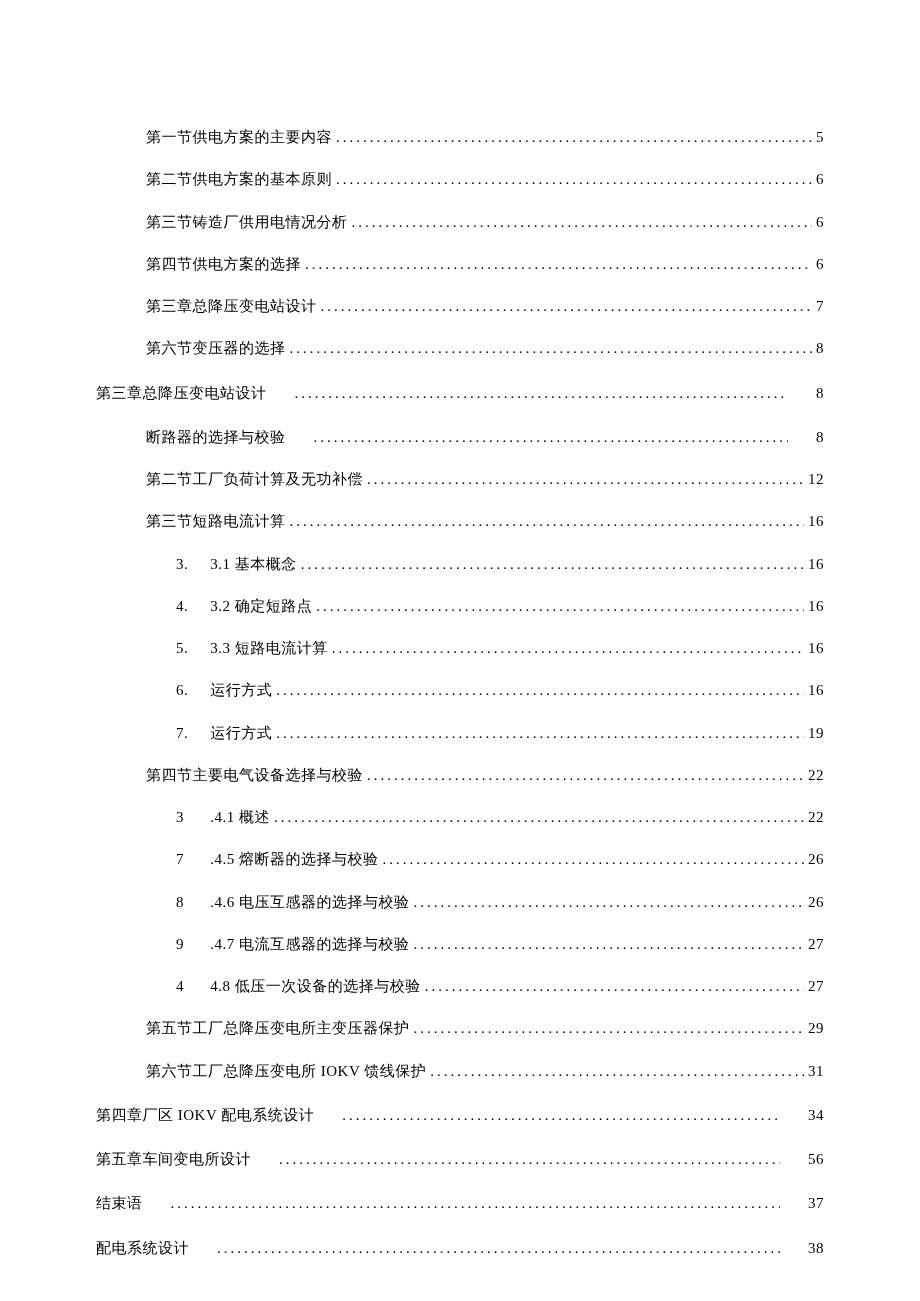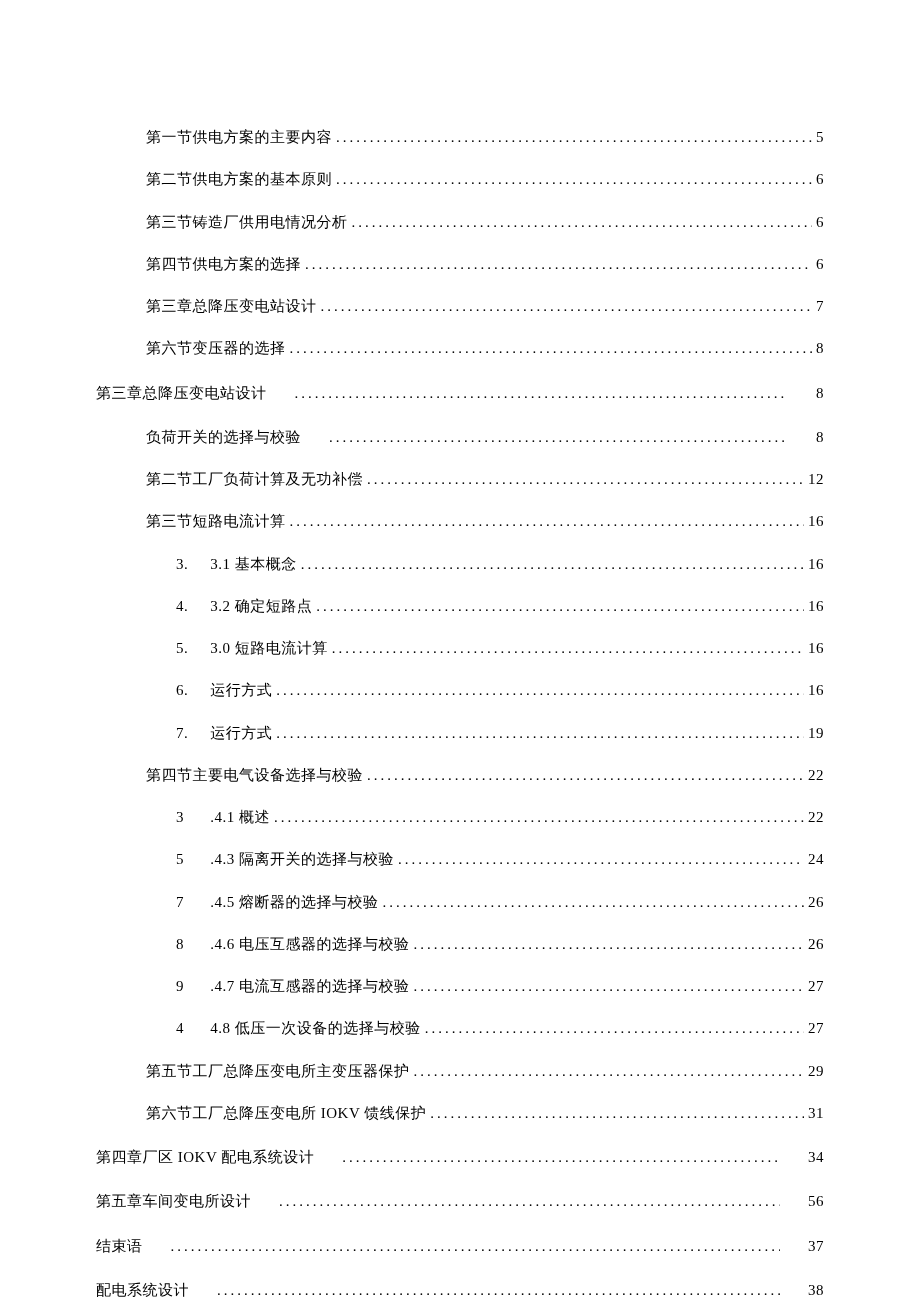--- a/index.html
+++ b/index.html
@@ -81,21 +81,21 @@
       <span class="toc-text">第六节变压器的选择</span>
       <span class="toc-dots"></span>
       <span class="toc-page">8</span>
     </div>
     <div class="toc-line indent-0 gap-top">
       <span class="toc-text">第三章总降压变电站设计</span>
       <span class="toc-dots"></span>
       <span class="toc-page">8</span>
     </div>
     <div class="toc-line indent-1 gap-top">
-      <span class="toc-text">负荷开关的选择与校验</span>
+      <span class="toc-text">断路器的选择与校验</span>
       <span class="toc-dots"></span>
       <span class="toc-page">8</span>
     </div>
     <div class="toc-line indent-1">
       <span class="toc-text">第二节工厂负荷计算及无功补偿</span>
       <span class="toc-dots"></span>
       <span class="toc-page">12</span>
     </div>
     <div class="toc-line indent-1">
       <span class="toc-text">第三节短路电流计算</span>
@@ -106,21 +106,21 @@
       <span class="toc-text"><span class="sub-num">3.</span><span> 3.1   基本概念</span></span>
       <span class="toc-dots"></span>
       <span class="toc-page">16</span>
     </div>
     <div class="toc-line indent-2">
       <span class="toc-text"><span class="sub-num">4.</span><span> 3.2 确定短路点</span></span>
       <span class="toc-dots"></span>
       <span class="toc-page">16</span>
     </div>
     <div class="toc-line indent-2">
-      <span class="toc-text"><span class="sub-num">5.</span><span> 3.0 短路电流计算</span></span>
+      <span class="toc-text"><span class="sub-num">5.</span><span> 3.3 短路电流计算</span></span>
       <span class="toc-dots"></span>
       <span class="toc-page">16</span>
     </div>
     <div class="toc-line indent-2">
       <span class="toc-text"><span class="sub-num">6.</span><span>      运行方式</span></span>
       <span class="toc-dots"></span>
       <span class="toc-page">16</span>
     </div>
     <div class="toc-line indent-2">
       <span class="toc-text"><span class="sub-num">7.</span><span>      运行方式</span></span>
@@ -129,25 +129,20 @@
     </div>
     <div class="toc-line indent-1">
       <span class="toc-text">第四节主要电气设备选择与校验</span>
       <span class="toc-dots"></span>
       <span class="toc-page">22</span>
     </div>
     <div class="toc-line indent-2">
       <span class="toc-text"><span class="sub-num">3</span><span> .4.1    概述</span></span>
       <span class="toc-dots"></span>
       <span class="toc-page">22</span>
-    </div>
-    <div class="toc-line indent-2">
-      <span class="toc-text"><span class="sub-num">5</span><span> .4.3 隔离开关的选择与校验</span></span>
-      <span class="toc-dots"></span>
-      <span class="toc-page">24</span>
     </div>
     <div class="toc-line indent-2">
       <span class="toc-text"><span class="sub-num">7</span><span> .4.5 熔断器的选择与校验</span></span>
       <span class="toc-dots"></span>
       <span class="toc-page">26</span>
     </div>
     <div class="toc-line indent-2">
       <span class="toc-text"><span class="sub-num">8</span><span> .4.6 电压互感器的选择与校验</span></span>
       <span class="toc-dots"></span>
       <span class="toc-page">26</span>

